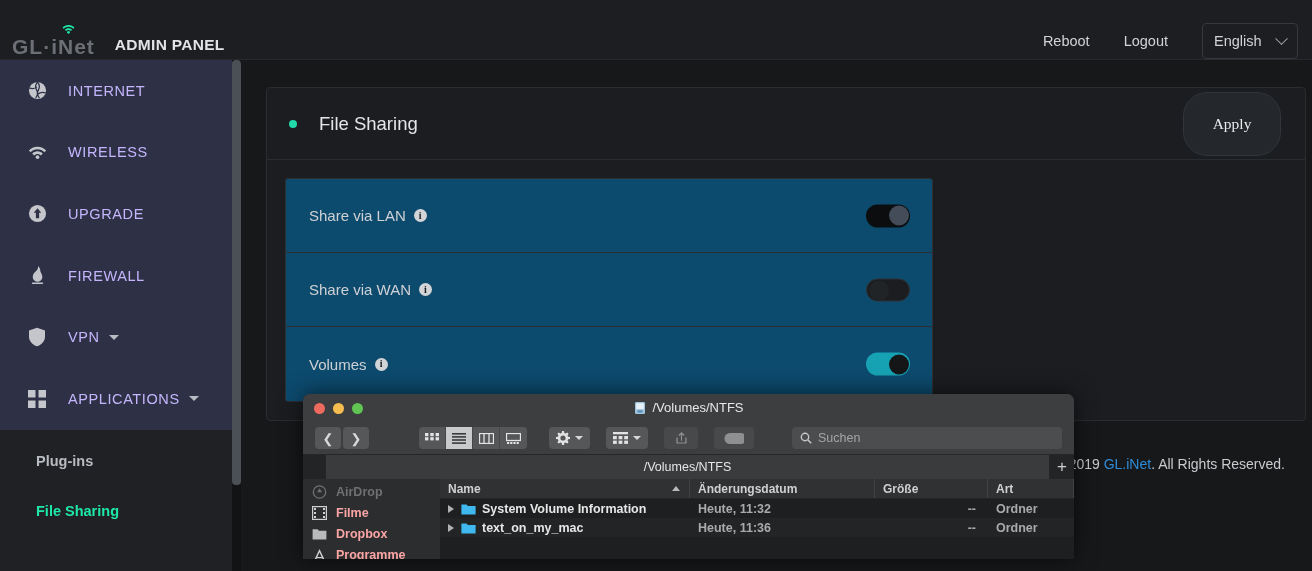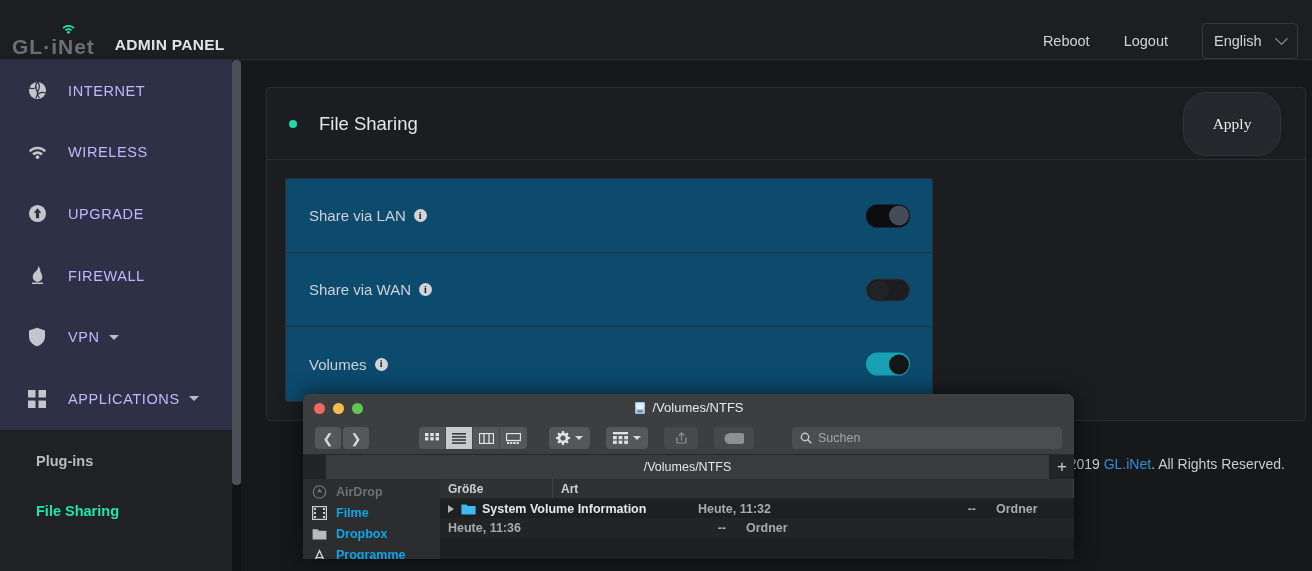--- a/index.html
+++ b/index.html
@@ -202,21 +202,21 @@
   .fd-tab-plus {
     width: 24px; color: #cfcfcf; font-size: 17px;
     display: flex; align-items: center; justify-content: center; cursor: pointer;
   }
   .fd-body { display: flex; height: 80px; font-weight: bold; }
   .fd-side {
     width: 137px; background: #2c2d2e; padding-top: 2px; overflow: hidden;
   }
   .fd-side-item {
     display: flex; align-items: center; gap: 9px; height: 21px;
-    padding-left: 9px; color: #0ea5e9; font-size: 12.5px; cursor: pointer;
+    padding-left: 9px; color: #fca5a5; font-size: 12.5px; cursor: pointer;
   }
   .fd-side-item.cut { color: #6f7072; }
   .fd-list { flex: 1; background: #1e1f20; }
   .fd-hdr {
     display: flex; height: 20px; background: #303132; color: #cfd0d1;
     font-size: 12px; border-bottom: 1px solid #242526;
   }
   .fd-hdr > div {
     display: flex; align-items: center; padding-left: 8px;
     border-right: 1px solid #414243;
@@ -545,38 +545,50 @@
               <path d="M7.5 1 13 12.6h-1.7L7.5 4.2 3.7 12.6H2z" fill="#cfd0d1"></path>
               <line x1="4.3" y1="9.6" x2="10.7" y2="9.6" stroke="#cfd0d1" stroke-width="1.2"></line>
             </svg>
           <span>Programme</span>
         </div>
       </div>
 
       <div class="fd-list">
 
         <div class="fd-hdr">
+          <div class="col-name">
+            <span>Name</span>
+            <span class="sort-caret"></span>
+          </div>
+          <div class="col-date">Änderungsdatum</div>
           <div class="col-size">Größe</div>
           <div class="col-kind">Art</div>
         </div>
 
         <div class="fd-row">
           <div class="col-name" style="justify-content:flex-start">
             <span class="disc-tri"></span>
             <svg class="folder-ico" viewBox="0 0 15 12">
                 <path d="M0.4 1.4h5.1l1.3 1.5h7.8v8.6H0.4z" fill="#3fb8f0"></path>
               </svg>
             <span>System Volume Information</span>
           </div>
           <div class="col-date muted">Heute, 11:32</div>
           <div class="col-size size-cell">--</div>
           <div class="col-kind muted">Ordner</div>
         </div>
 
         <div class="fd-row alt">
+          <div class="col-name" style="justify-content:flex-start">
+            <span class="disc-tri"></span>
+            <svg class="folder-ico" viewBox="0 0 15 12">
+                <path d="M0.4 1.4h5.1l1.3 1.5h7.8v8.6H0.4z" fill="#3fb8f0"></path>
+              </svg>
+            <span>text_on_my_mac</span>
+          </div>
           <div class="col-date muted">Heute, 11:36</div>
           <div class="col-size size-cell">--</div>
           <div class="col-kind muted">Ordner</div>
         </div>
 
       </div>
     </div>
   </div>
 
 </div>

